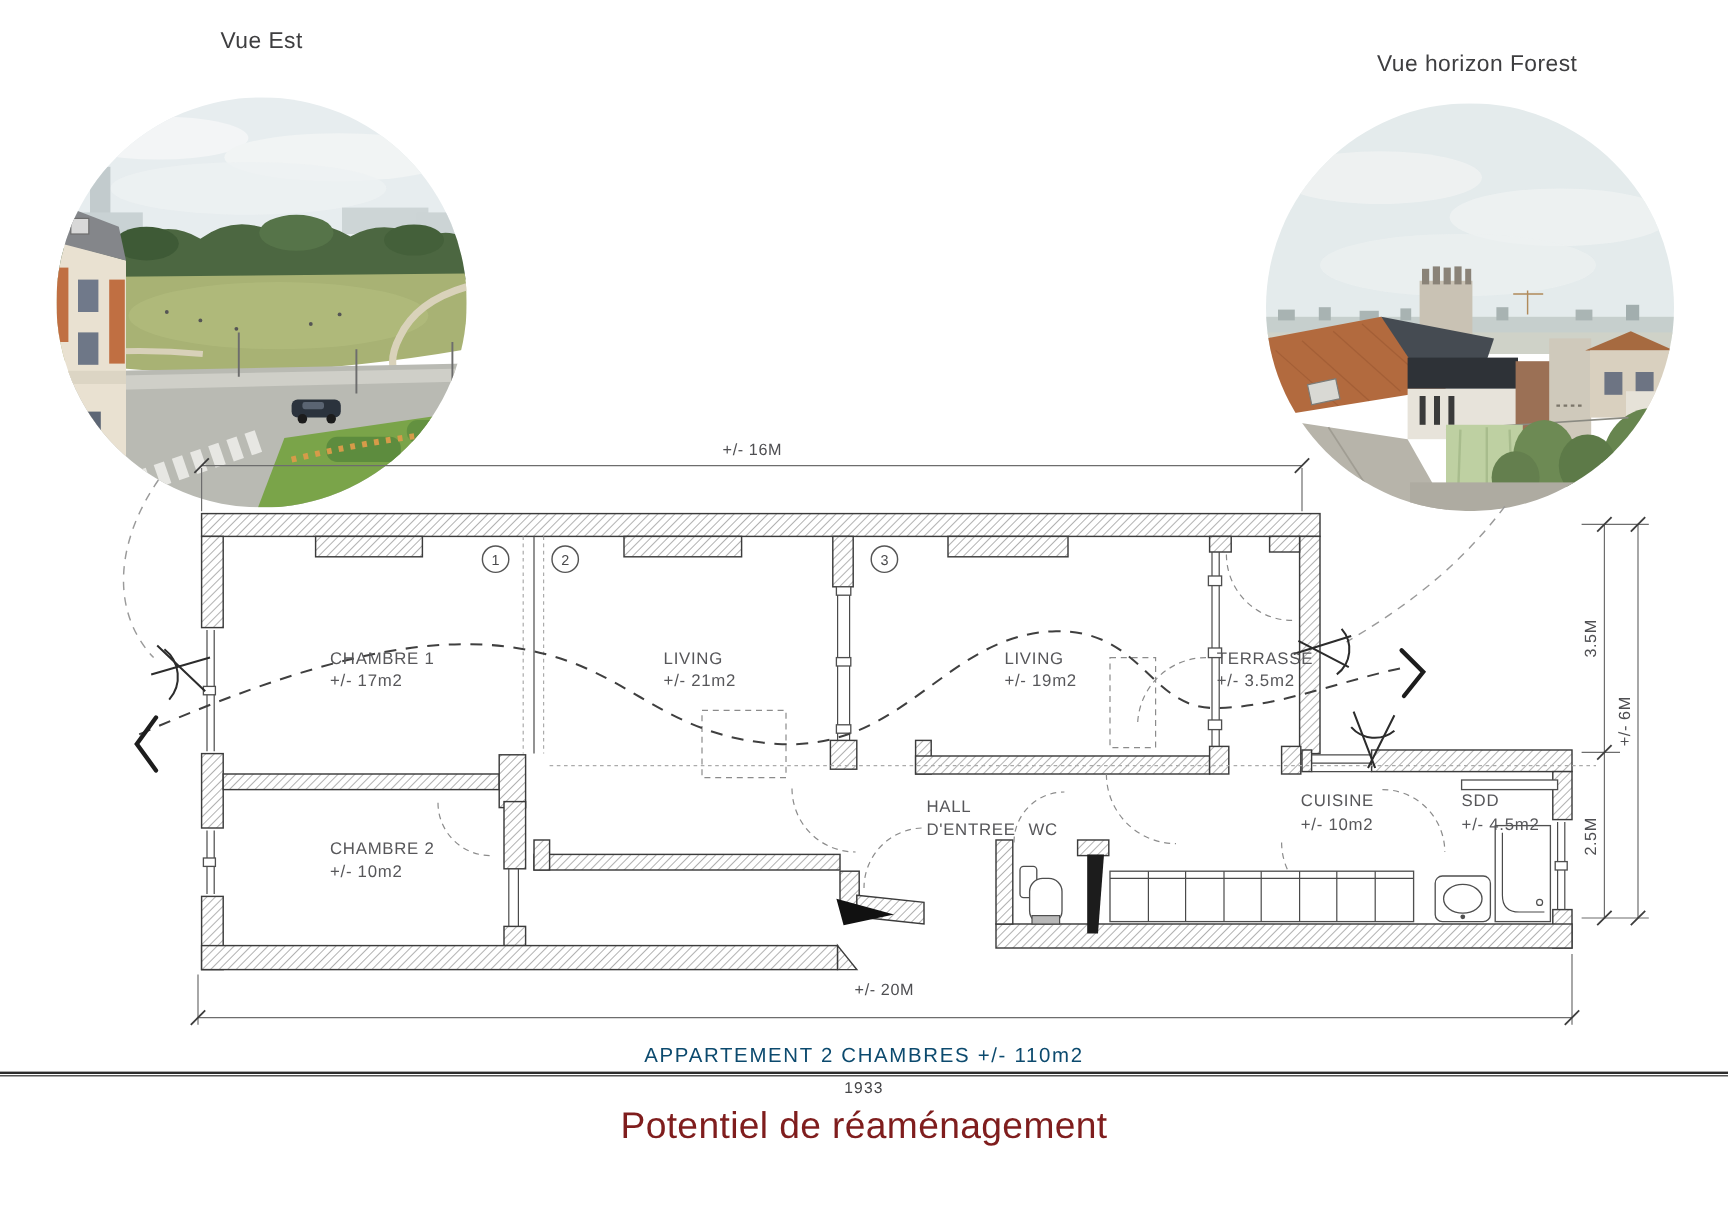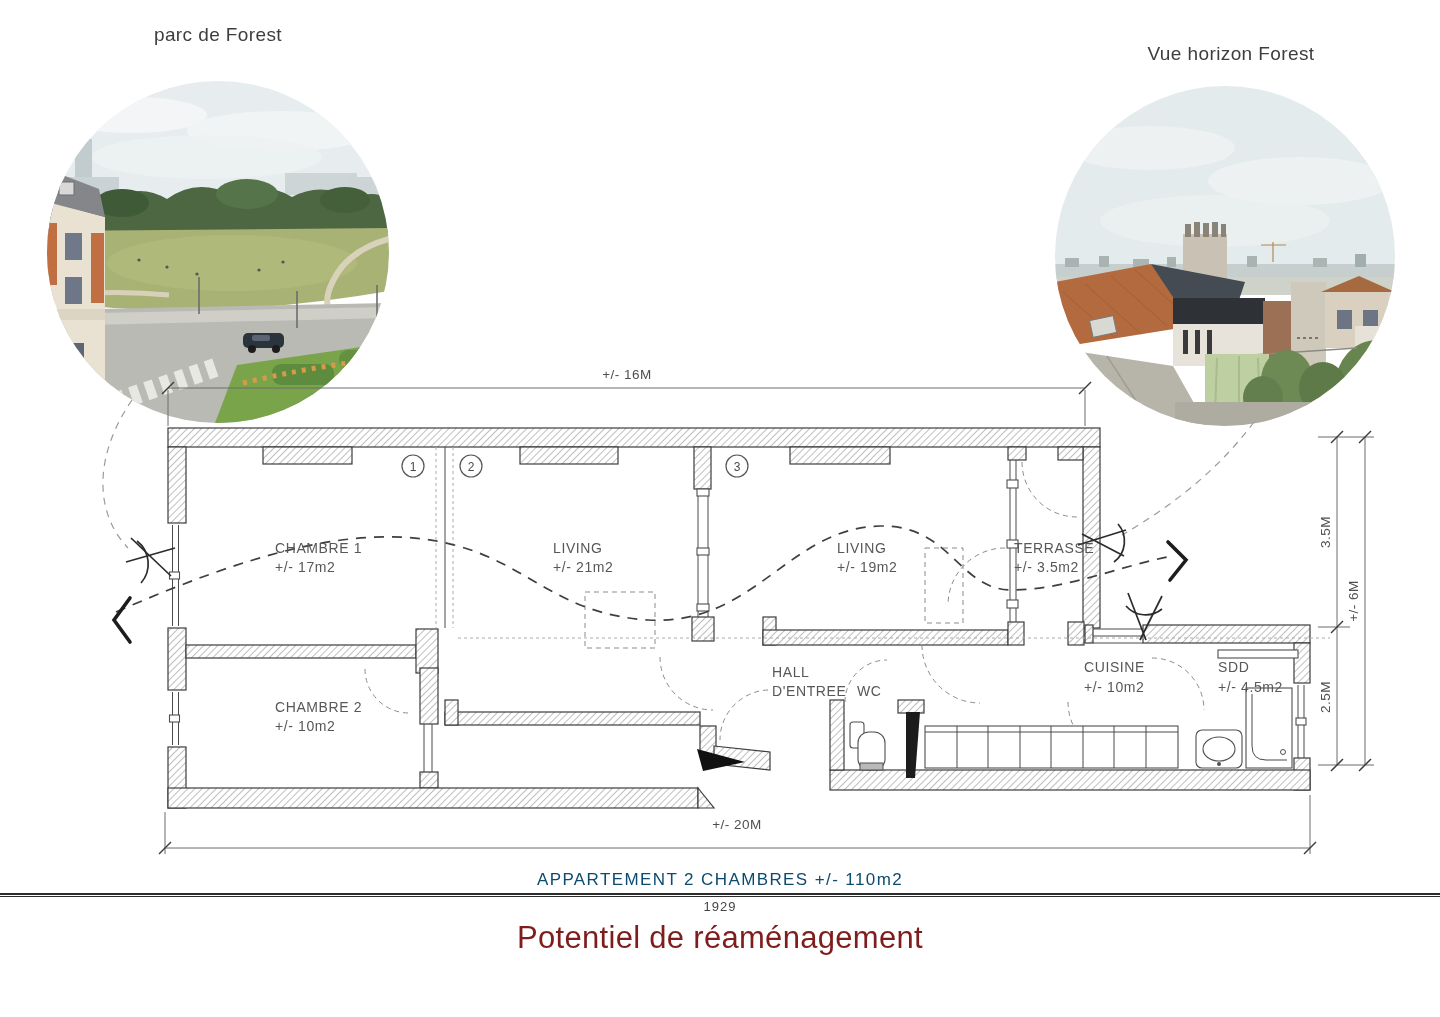--- a/index.html
+++ b/index.html
@@ -35,21 +35,21 @@
         letter-spacing:1px;color:#454547;}
   .subtitle{position:absolute;top:920px;left:0;width:100%;text-align:center;font-size:31px;
             color:#7f1d1d;letter-spacing:.3px;}
 </style>
 </head>
 <body>
 
 <div class="canvas">
 
   <div class="photo-label left-label">
-    <div>parc de Forest</div>
+    <div>Vue Est</div>
   </div>
   <div class="photo-label right-label">Vue horizon Forest</div>
 
   <div class="photo-circle lp">
     <svg width="342" height="342" viewBox="0 0 342 342">
       <rect x="0" y="0" width="342" height="150" fill="#e7edef"></rect>
       <ellipse cx="85" cy="34" rx="75" ry="18" fill="#f3f5f6"></ellipse>
       <ellipse cx="235" cy="50" rx="95" ry="20" fill="#f1f4f4"></ellipse>
       <ellipse cx="160" cy="76" rx="115" ry="22" fill="#edf1f2" opacity=".8"></ellipse>
       <rect x="28" y="58" width="17" height="42" fill="#c2cbcd"></rect>
@@ -358,16 +358,16 @@
       <line class="tick" x1="1359" y1="443" x2="1371" y2="431"></line>
       <line class="tick" x1="1359" y1="771" x2="1371" y2="759"></line>
       <text class="dim" x="1330" y="532" text-anchor="middle" transform="rotate(-90 1330 532)">3.5M</text>
       <text class="dim" x="1330" y="697" text-anchor="middle" transform="rotate(-90 1330 697)">2.5M</text>
       <text class="dim" x="1358" y="601" text-anchor="middle" transform="rotate(-90 1358 601)">+/- 6M</text>
     </g>
   </svg>
 
   <div class="apt-title">APPARTEMENT  2 CHAMBRES +/- 110m2</div>
   <div class="rule"></div>
-  <div class="year">1929</div>
+  <div class="year">1933</div>
   <div class="subtitle">Potentiel de réaménagement</div>
 
 </div>
 
 </body></html>

